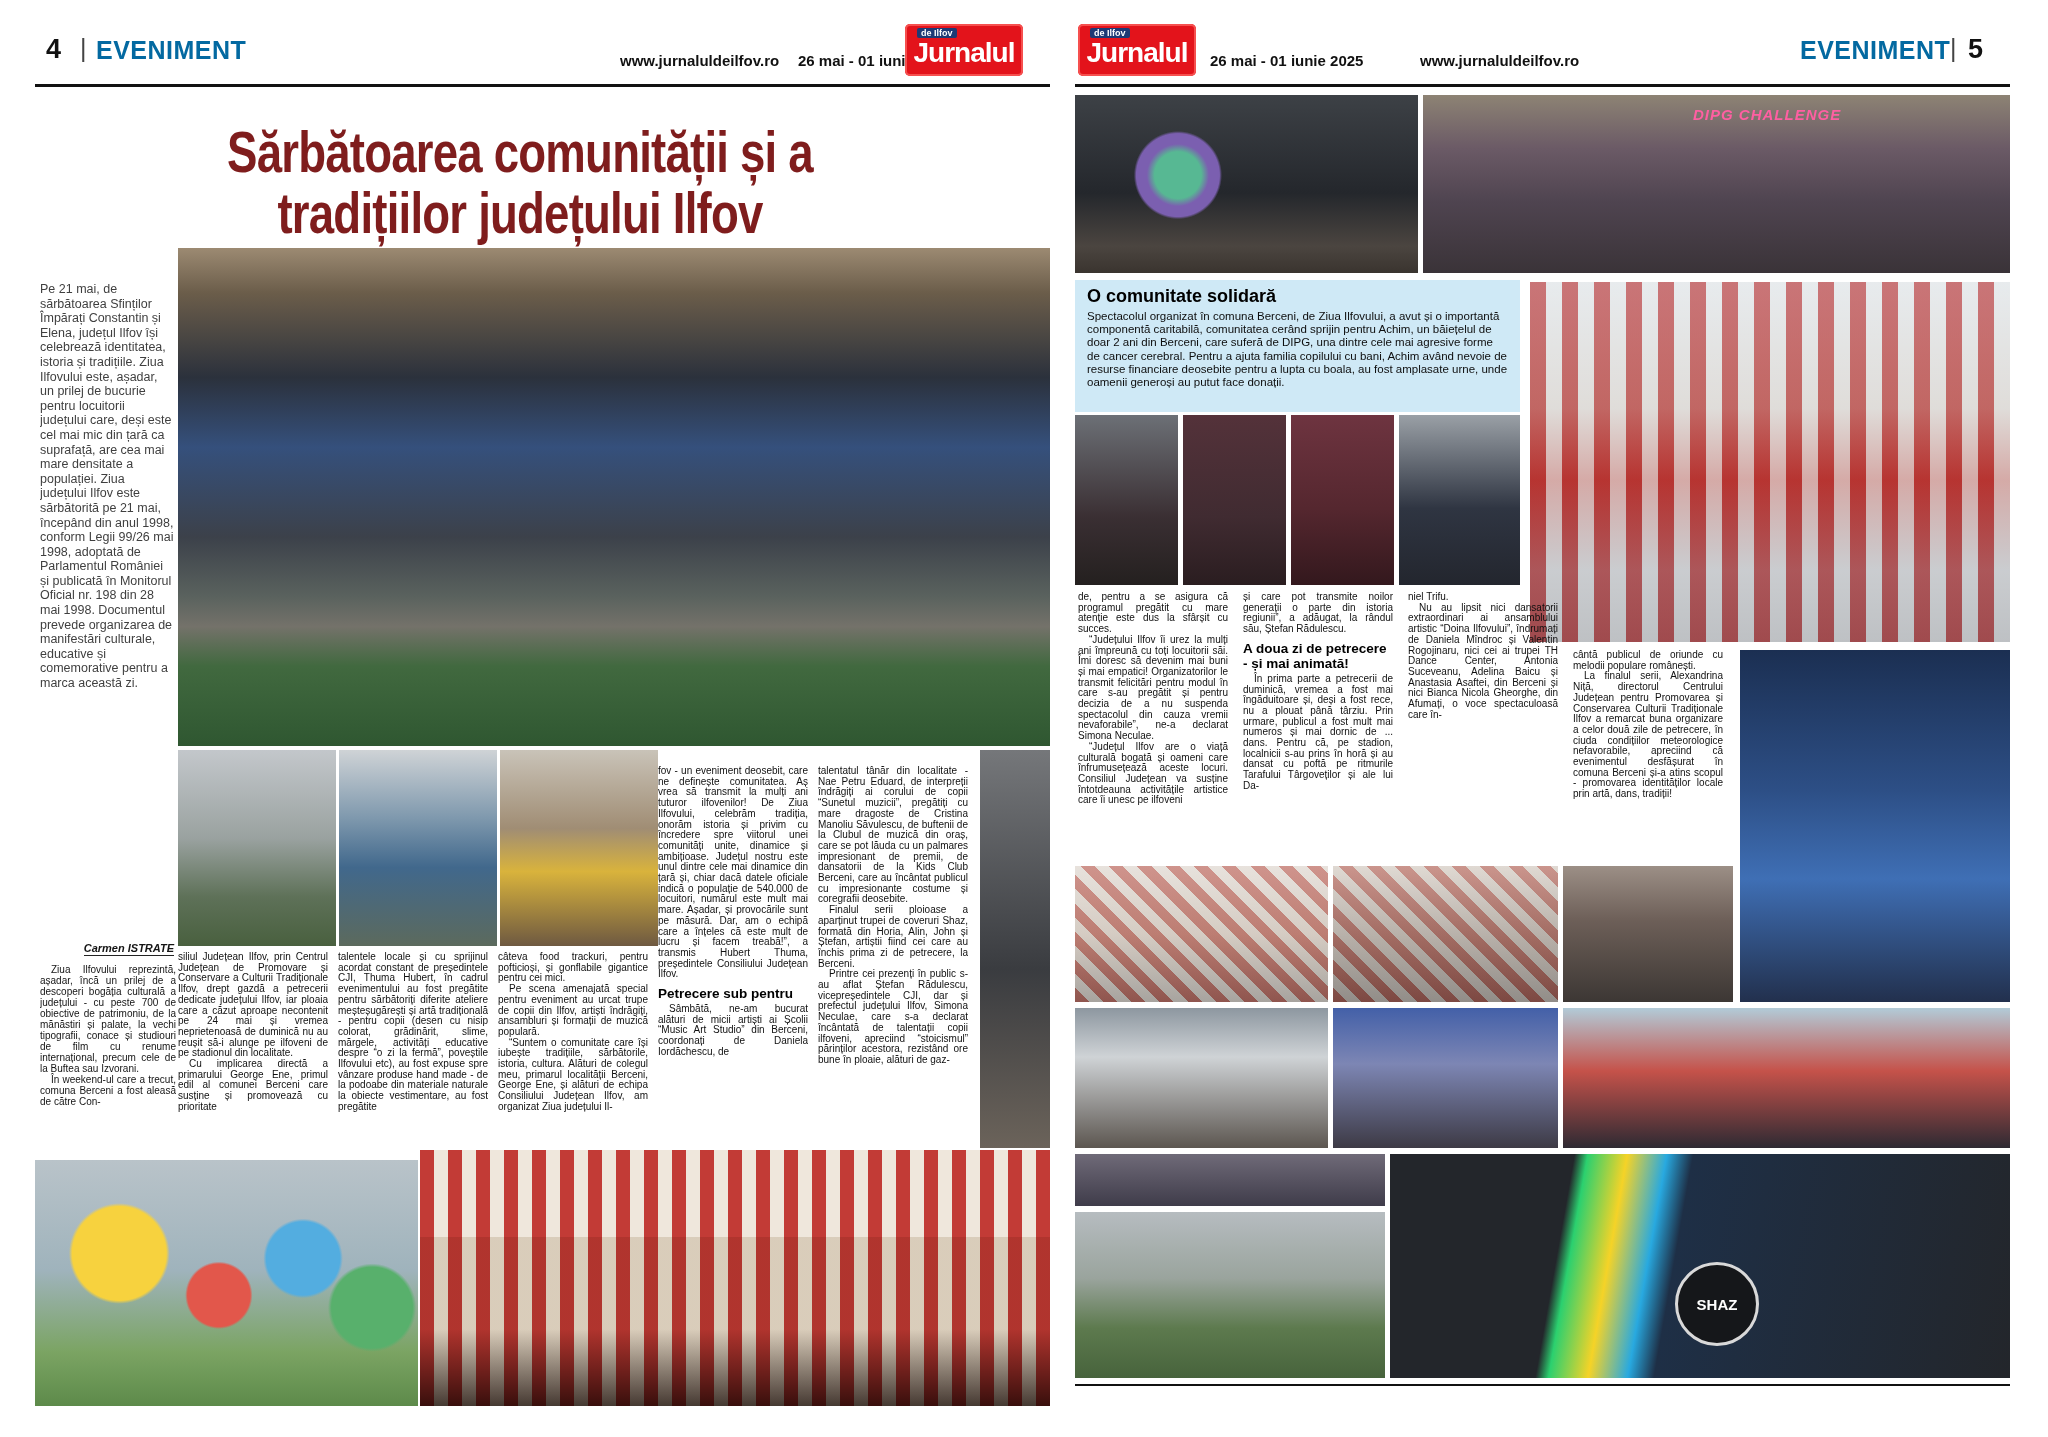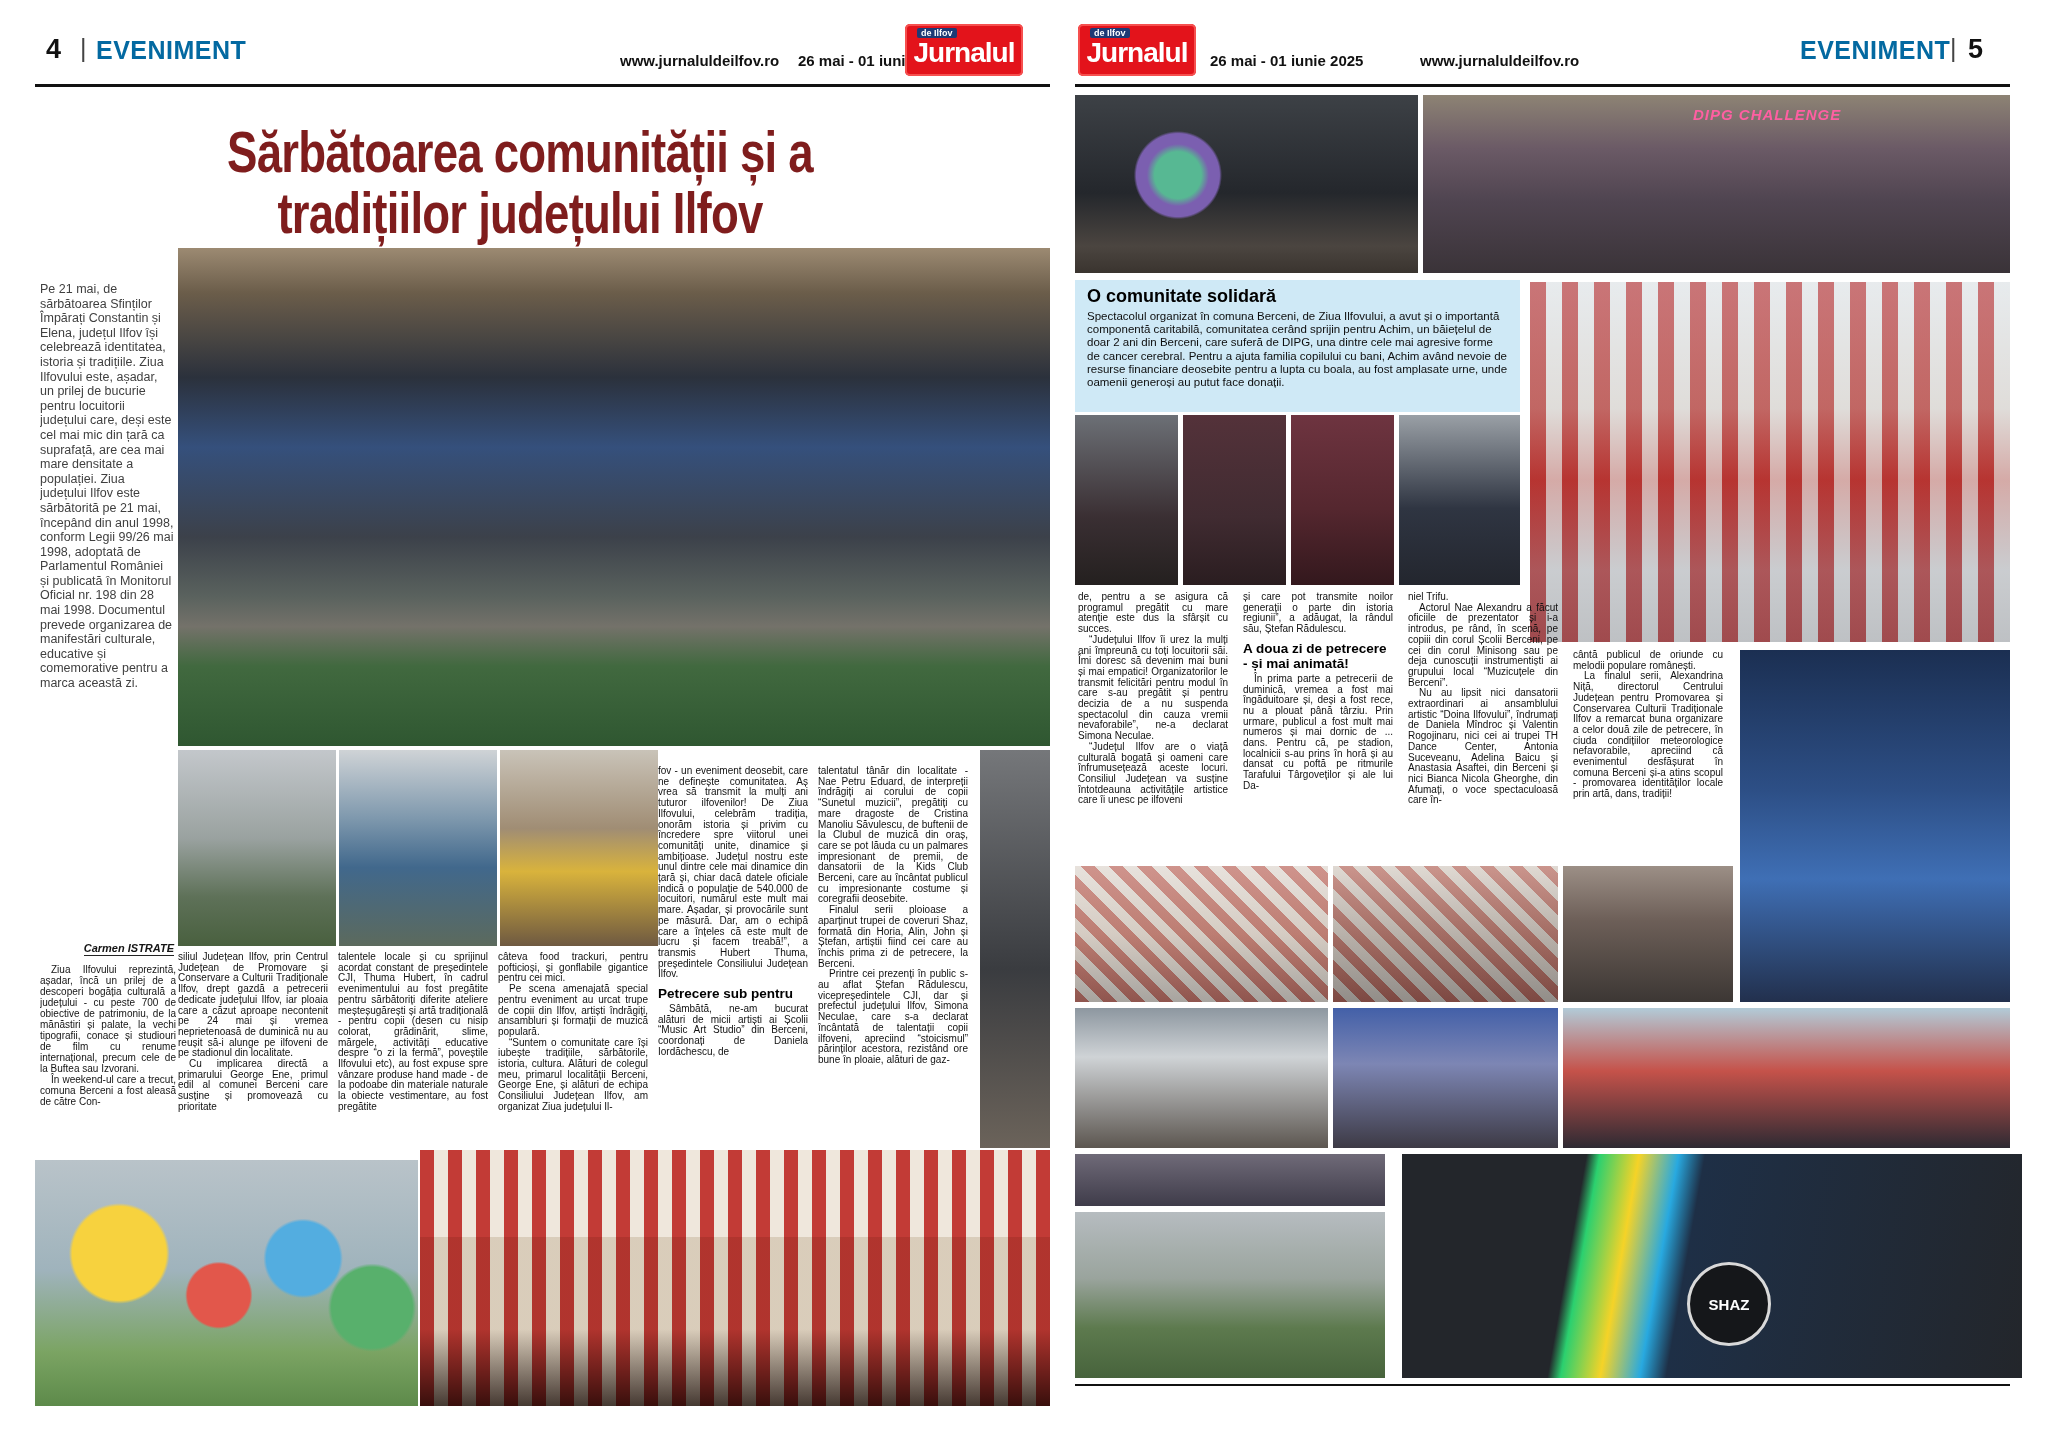--- a/index.html
+++ b/index.html
@@ -67,21 +67,21 @@
   .ph-singer4{background:linear-gradient(180deg,#9aa0a6 0%,#2f3542 55%,#23262e 100%);}
   .ph-trio{background:repeating-linear-gradient(45deg,rgba(194,59,54,.4) 0 10px,rgba(255,255,255,.4) 10px 20px),linear-gradient(180deg,#d8cfc6 0%,#b9aa9b 50%,#6d675f 100%);}
   .ph-duo{background:repeating-linear-gradient(45deg,rgba(194,59,54,.35) 0 10px,rgba(255,255,255,.35) 10px 20px),linear-gradient(180deg,#cfc5bb 0%,#8d8277 55%,#575049 100%);}
   .ph-pirates{background:linear-gradient(180deg,#9c8f86 0%,#6d5f58 40%,#3c3734 100%);}
   .ph-bluesinger{background:linear-gradient(180deg,#1b2f52 0%,#2d4f86 40%,#3f6fb5 65%,#22304d 100%);}
   .ph-kids{background:linear-gradient(180deg,#8d97a0 0%,#cfd3d6 35%,#5c5650 100%);}
   .ph-folkrow{background:linear-gradient(180deg,#4360a8 0%,#7d86b4 40%,#3d3a45 100%);}
   .ph-reddancers{background:linear-gradient(180deg,#b2cbd8 0%,#c5524a 45%,#2e2a33 100%);}
   .ph-legs{background:linear-gradient(180deg,#6f6a78 0%,#3f3c4a 100%);}
   .ph-crowd{background:linear-gradient(180deg,#b6bcc0 0%,#9aa49d 40%,#5d7a4e 70%,#47633c 100%);}
-  .ph-shaz{background:linear-gradient(100deg,#23262b 0 28%,#2bd06f 30%,#f5d327 36%,#28a9e0 42%,#1e2f46 46%,#23262b 100%);margin-left:12px;}
+  .ph-shaz{background:linear-gradient(100deg,#23262b 0 28%,#2bd06f 30%,#f5d327 36%,#28a9e0 42%,#1e2f46 46%,#23262b 100%);}
   .drum{position:absolute;border-radius:50%;background:#15171a;border:3px solid #d9d9d9;
         color:#fff;font-weight:bold;display:flex;align-items:center;justify-content:center;}
   
   .solbox{position:absolute;left:1075px;top:280px;width:445px;height:132px;background:#cfe9f6;
           padding:0;box-sizing:border-box;}
   .solbox h2{margin:6px 12px 4px;font-size:18px;line-height:20px;color:#000;}
   .solbox p{margin:0 12px;font-size:11.5px;line-height:13.2px;color:#0e0e0e;font-weight:500;}
 </style>
 </head>
 <body>
@@ -173,21 +173,20 @@
     <h3>A doua zi de petrecere - și mai animată!</h3>
     <p class="ind">În prima parte a petrecerii de duminică, vremea a fost mai îngăduitoare și, deși a fost rece, nu a plouat până târziu. Prin urmare, publicul a fost mult mai numeros și mai dornic de ... dans. Pentru că, pe stadion, localnicii s-au prins în horă și au dansat cu poftă pe ritmurile Tarafului Târgoveților și ale lui Da-</p>
   </div>
   <div class="col" style="left:1078px;top:592px;height:268px;">
     <p>de, pentru a se asigura că programul pregătit cu mare atenție este dus la sfârșit cu succes.</p>
     <p class="ind">“Județului Ilfov îi urez la mulți ani împreună cu toți locuitorii săi. Îmi doresc să devenim mai buni și mai empatici! Organizatorilor le transmit felicitări pentru modul în care s-au pregătit și pentru decizia de a nu suspenda spectacolul din cauza vremii nevaforabile”, ne-a declarat Simona Neculae.</p>
     <p class="ind">“Județul Ilfov are o viață culturală bogată și oameni care înfrumusețează aceste locuri. Consiliul Județean va susține întotdeauna activitățile artistice care îi unesc pe ilfoveni</p>
   </div>
   <div class="col" style="left:1408px;top:592px;height:268px;">
     <p>niel Trifu.</p>
-    <p class="ind">Actorul Nae Alexandru a făcut oficiile de prezentator și i-a introdus, pe rând, în scenă, pe copiii din corul Școlii Berceni, pe cei din corul Minisong sau pe deja cunoscuții instrumentiști ai grupului local “Muzicuțele din Berceni”.</p>
     <p class="ind">Nu au lipsit nici dansatorii extraordinari ai ansamblului artistic “Doina Ilfovului”, îndrumați de Daniela Mîndroc și Valentin Rogojinaru, nici cei ai trupei TH Dance Center, Antonia Suceveanu, Adelina Baicu și Anastasia Asaftei, din Berceni și nici Bianca Nicola Gheorghe, din Afumați, o voce spectaculoasă care în-</p>
   </div>
   <div class="col" style="left:1573px;top:650px;height:212px;">
     <p>cântă publicul de oriunde cu melodii populare românești.</p>
     <p class="ind">La finalul serii, Alexandrina Niță, directorul Centrului Județean pentru Promovarea și Conservarea Culturii Tradiționale Ilfov a remarcat buna organizare a celor două zile de petrecere, în ciuda condițiilor meteorologice nefavorabile, apreciind că evenimentul desfășurat în comuna Berceni și-a atins scopul - promovarea identităților locale prin artă, dans, tradiții!</p>
   </div>
 
   <div class="ph ph-bluesinger" style="left:1740px;top:650px;width:270px;height:352px;"></div>
   <div class="ph ph-trio" style="left:1075px;top:866px;width:253px;height:136px;"></div>
   <div class="ph ph-duo" style="left:1333px;top:866px;width:225px;height:136px;"></div>

